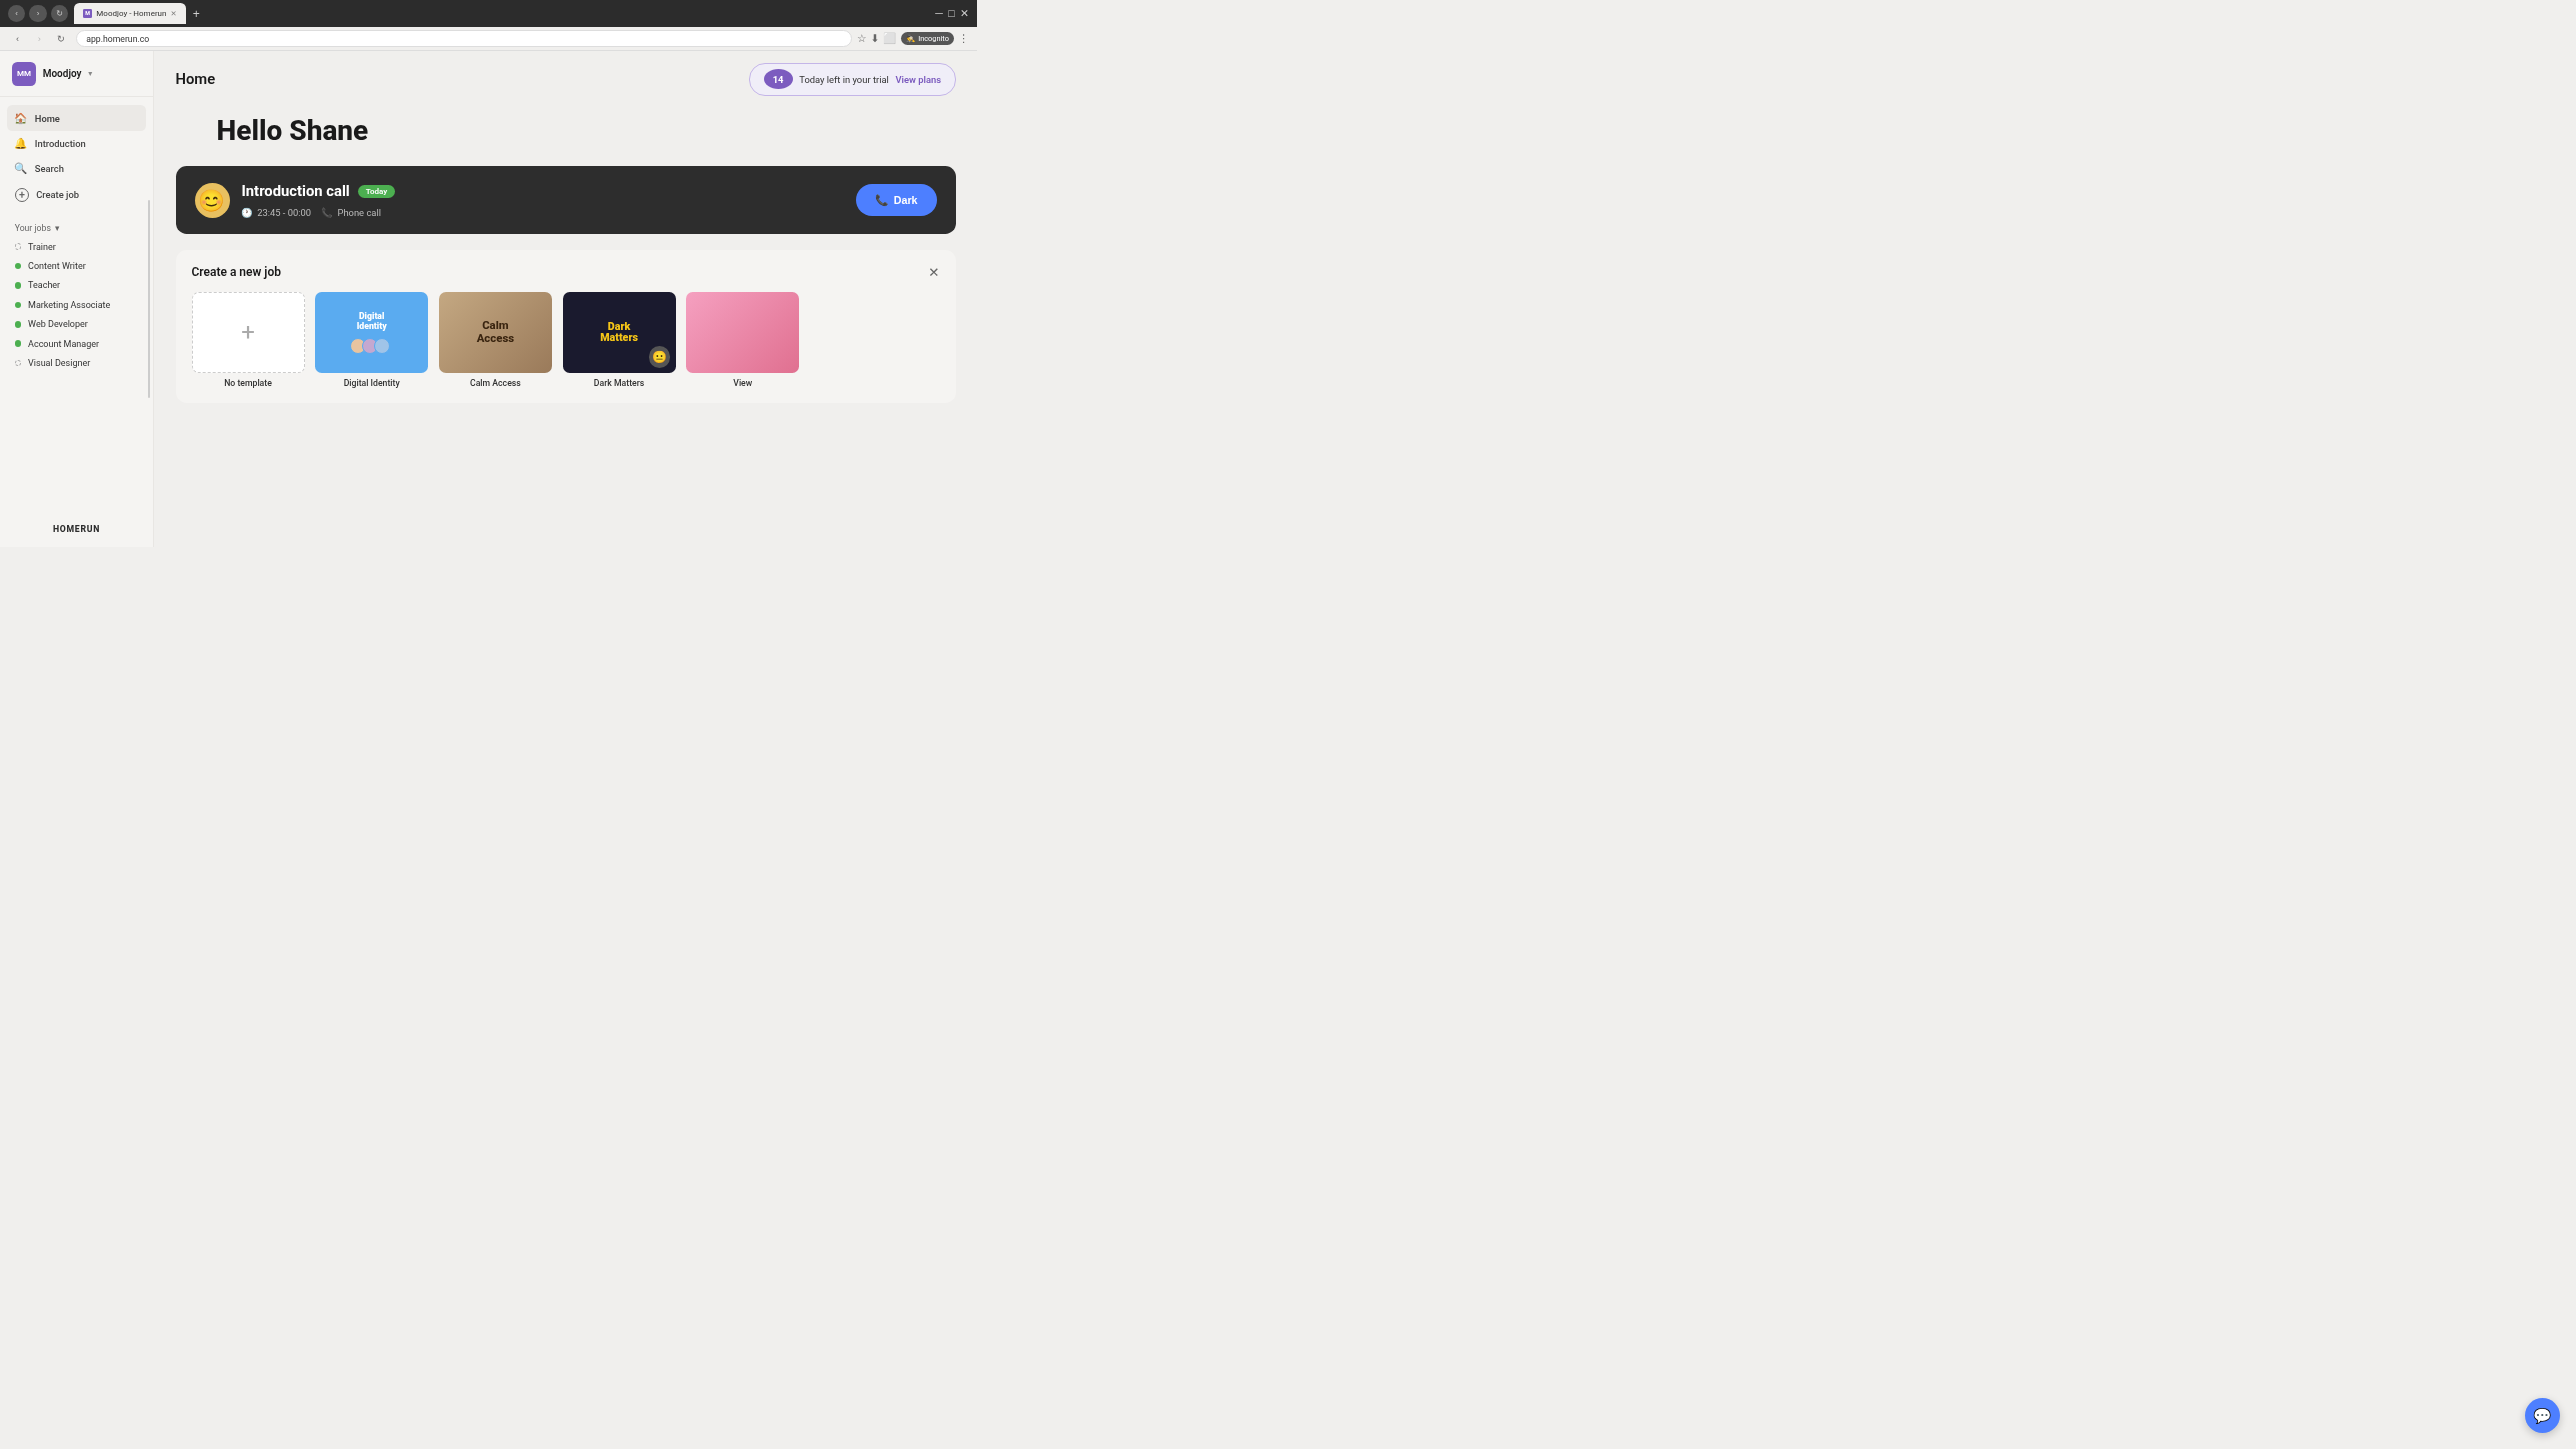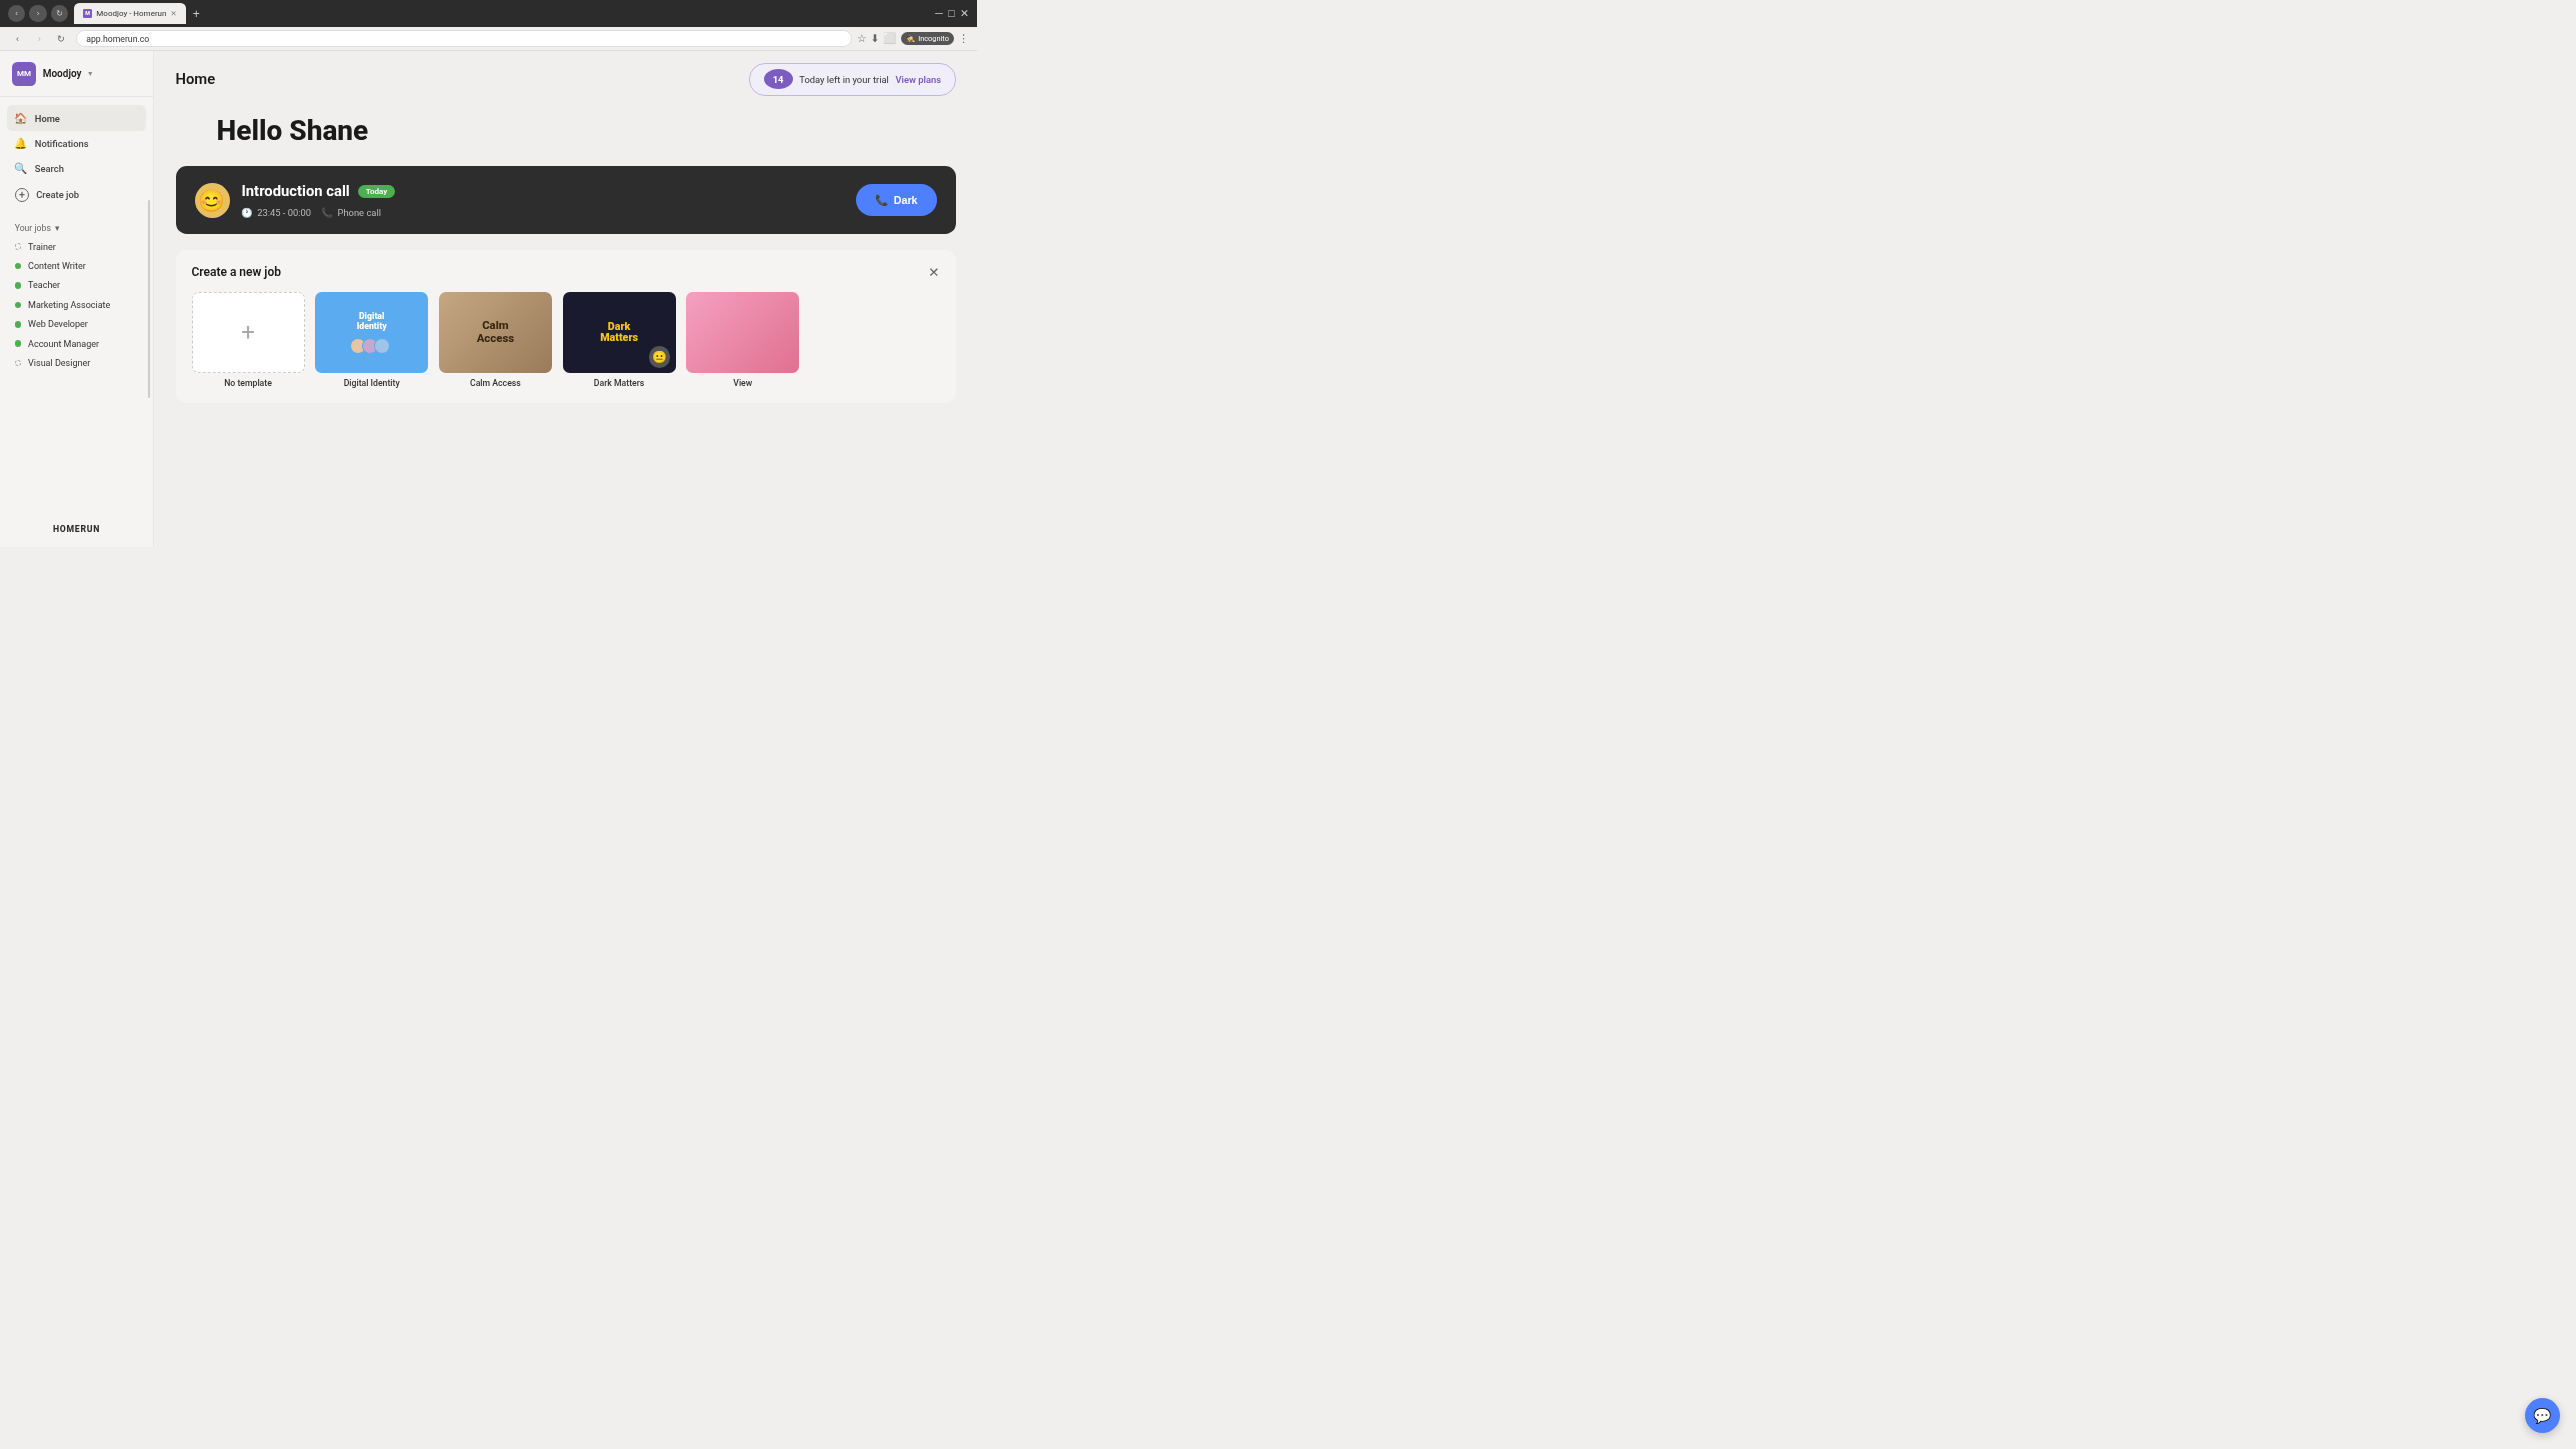--- a/index.html
+++ b/index.html
@@ -603,21 +603,21 @@
       <span class="chevron-icon">▾</span>
     </div>
 
     <div class="sidebar-nav">
       <div class="nav-item active">
         <div class="nav-icon">🏠</div>
         <span>Home</span>
       </div>
       <div class="nav-item">
         <div class="nav-icon">🔔</div>
-        <span>Notifications</span>
+        <span>Introduction</span>
       </div>
       <div class="nav-item">
         <div class="nav-icon">🔍</div>
         <span>Search</span>
       </div>
       <div class="nav-item-create">
         <div class="create-icon">+</div>
         <span>Create job</span>
       </div>
     </div>

